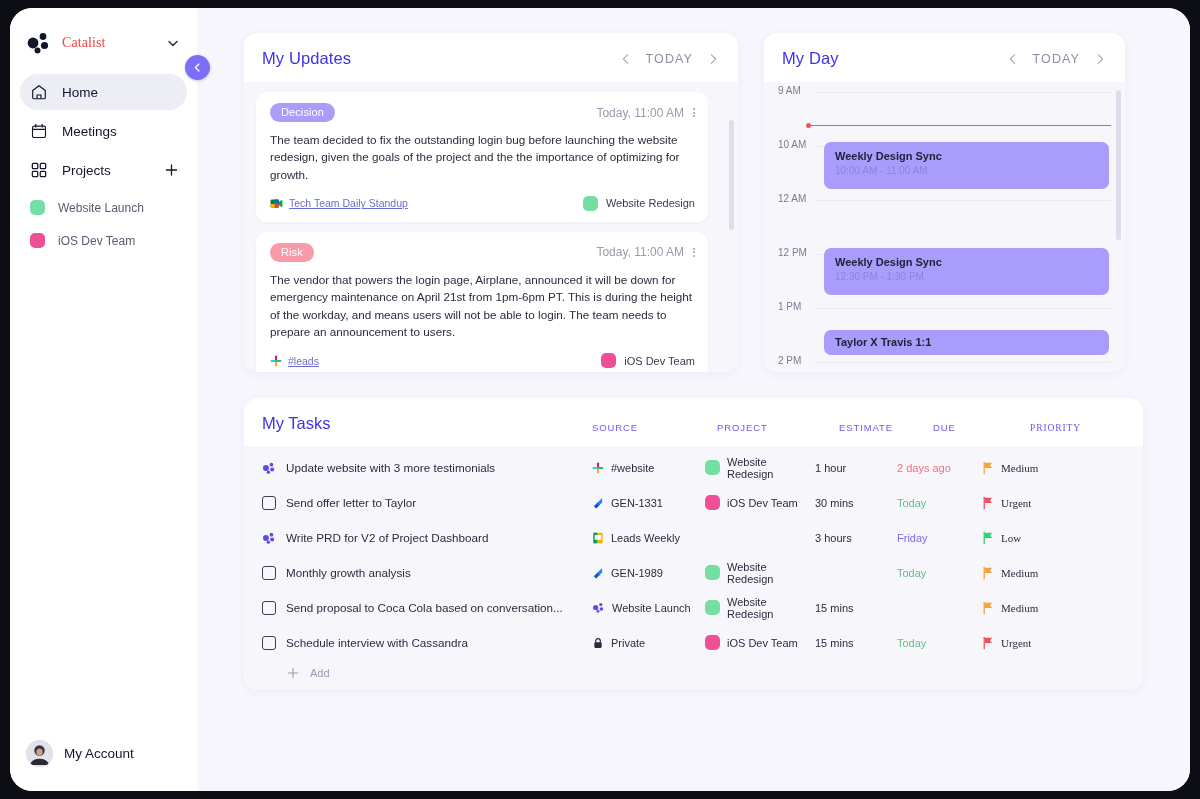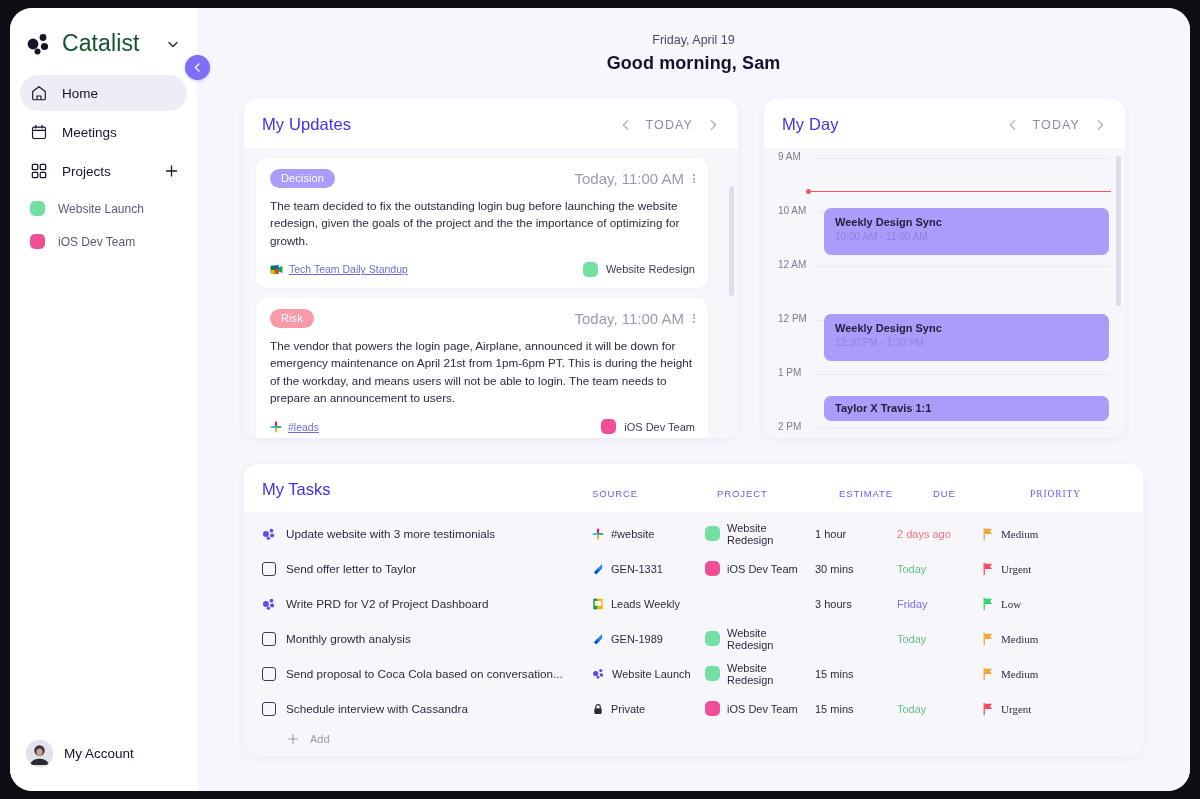--- a/index.html
+++ b/index.html
@@ -30,22 +30,22 @@
     position: relative;
     flex: 0 0 187px;
   }
   .brand {
     display: flex; align-items: center;
     padding: 22px 14px 14px 16px;
     gap: 10px;
   }
   .brand-logo { width: 26px; height: 26px; flex: 0 0 26px; }
   .brand-name {
-    font-size: 23px; color: #14532d; font-weight: 400;
-    letter-spacing: .1px; flex: 1;
+    font-size: 14px; color: #ef4444; font-weight: 400;
+    letter-spacing: .1px; flex: 1; font-family: Liberation Serif, serif;
   }
   .brand-chevron { color: #2f2f45; font-size: 13px; line-height: 1; padding-right:3px; }
 
   .nav { padding: 4px 10px 0 10px; }
   .nav-item {
     display: flex; align-items: center; gap: 14px;
     height: 36px; padding: 0 10px;
     border-radius: 18px;
     font-size: 13.5px; color: #14142b;
     margin-bottom: 3px;
@@ -129,21 +129,21 @@
     position: relative;
     width: 452px;
   }
   .upd-top { display: flex; align-items: center; }
   .tag {
     font-size: 11px; color: #fff; border-radius: 11px;
     padding: 3px 11px 4px 11px; letter-spacing: .1px;
   }
   .tag.decision { background: #a99cfb; }
   .tag.risk { background: #f99aab; }
-  .upd-time { margin-left: auto; font-size: 15px; color: #9a9aaf; }
+  .upd-time { margin-left: auto; font-size: 12px; color: #9a9aaf; }
   .kebab { margin-left: 9px; color: #9a9aaf; font-size: 11px; letter-spacing:0; line-height:.8;
            display:flex; flex-direction:column; gap:1.5px; align-items:center; }
   .kebab i { width: 2px; height: 2px; background: #9a9aaf; border-radius: 50%; display:block;}
   .upd-text {
     font-size: 11.7px; color: #2b2b40; line-height: 1.48; margin-top: 9px;
   }
   .upd-foot { display: flex; align-items: center; margin-top: 13px; }
   .src-link { display: flex; align-items: center; gap: 6px; font-size: 10.5px;
               color: #6b6bd6; text-decoration: underline; }
   .upd-proj { margin-left: auto; display: flex; align-items: center; gap: 8px;
@@ -289,24 +289,20 @@
 
     <div class="collapse-btn">
       <svg viewBox="0 0 16 16" width="13" height="13">
             <path d="M9.8 3.6 L5.4 8 l4.4 4.4" fill="none" stroke="#fff" stroke-width="1.6" stroke-linecap="round" stroke-linejoin="round"></path>
           </svg>
     </div>
   </div>
 
   <div class="main">
 
-    <div class="greeting">
-      <div class="greet-date">Friday, April 19</div>
-      <div class="greet-title">Good morning, Sam</div>
-    </div>
 
     <div class="row-top">
 
       <div class="card updates">
         <div class="card-head">
           <div class="card-title">My Updates</div>
           <div class="pager">
             <span class="pager-arrow">
               <svg viewBox="0 0 16 16" width="14" height="14">
                     <path d="M10 3 L5 8 l5 5" fill="none" stroke="#a9a9bb" stroke-width="1.3" stroke-linecap="round" stroke-linejoin="round"></path>

